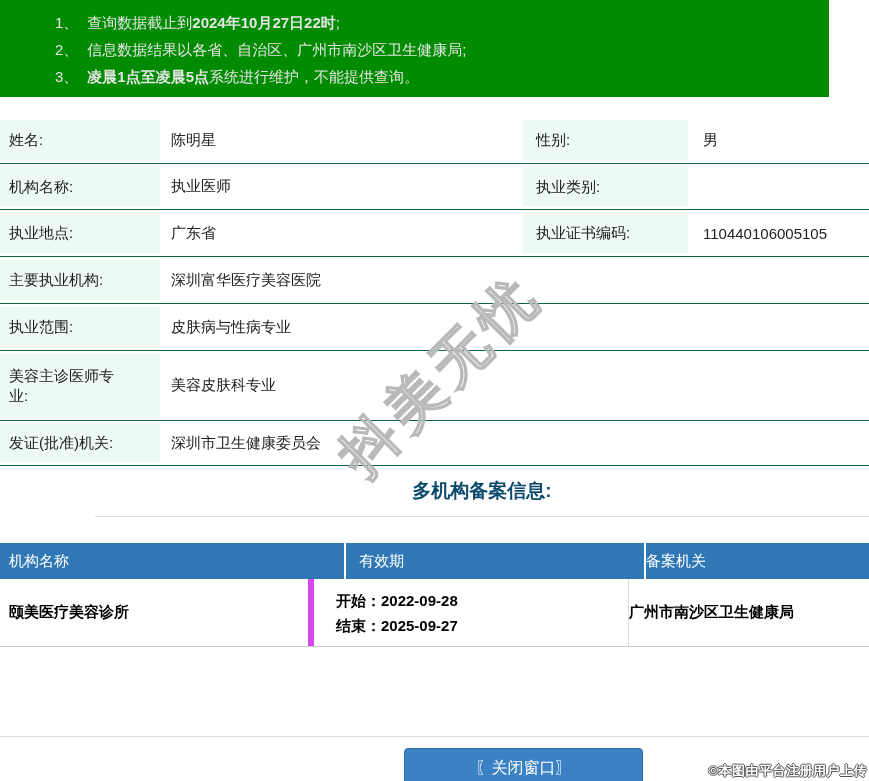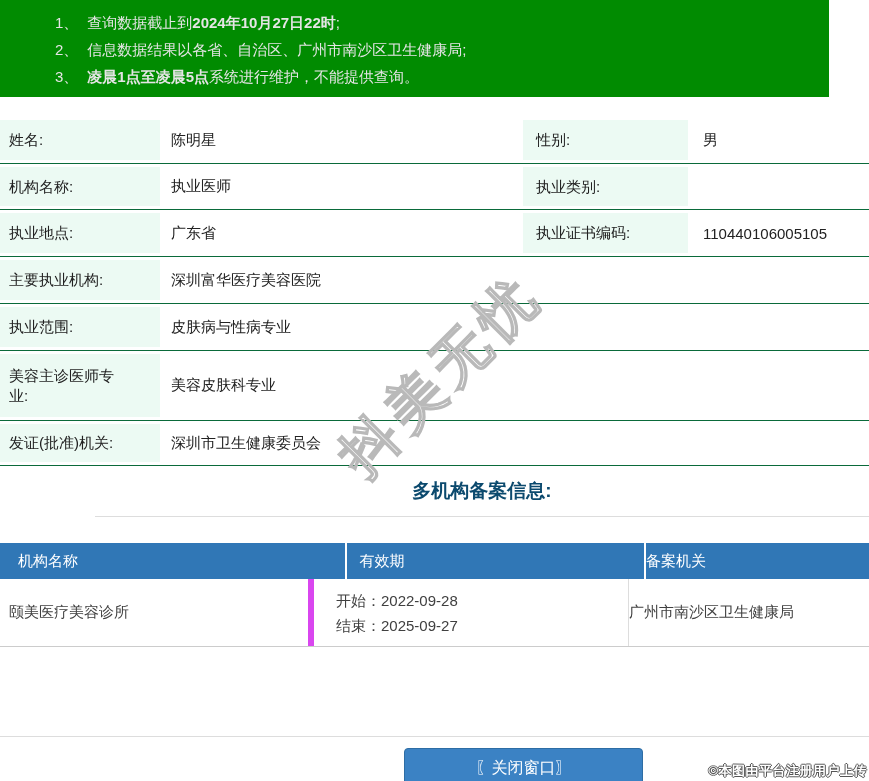--- a/index.html
+++ b/index.html
@@ -31,24 +31,24 @@
 
   
   .section-head { height:51px; border-bottom:1px solid #ddd; display:flex;
     align-items:center; justify-content:center; position:relative; left:95px;
     width:774px; font-size:19px; font-weight:bold; color:#0c4a6e; }
 
   
   .filing { margin-top:26px; width:869px; }
   .fhead { display:flex; height:36px; background:#fff; font-size:15px; color:#fff; }
   .fhead .hc { background:#3077b6; display:flex; align-items:center; }
-  .fhead .c1 { width:368px; padding-left:18px; }
+  .fhead .c1 { width:368px; padding-left:9px; }
   .fhead .c2 { width:318px; margin-left:2px; padding-left:13px; }
   .fhead .c3 { width:239px; margin-left:2px; }
-  .fbody { display:flex; height:68px; border-bottom:1px solid #ccc; font-size:15px; color:#404040; }
+  .fbody { display:flex; height:68px; border-bottom:1px solid #ccc; font-size:15px; color:#000000;font-weight:bold; }
   .fbody .c1 { width:308px; display:flex; align-items:center; padding-left:9px; }
   .fbody .c2 { width:320px; border-left:6px solid #d946ef; display:flex;
     flex-direction:column; justify-content:center; padding-left:22px; line-height:25px; }
   .fbody .c3 { width:232px; border-left:1px solid #ddd; display:flex;
     align-items:center; }
 
   
   .foot-rule { position:absolute; left:0; top:736px; width:869px; height:0;
     border-top:1px solid #ddd; }
   .close-btn { position:absolute; left:404px; top:748px; width:239px; height:40px;

